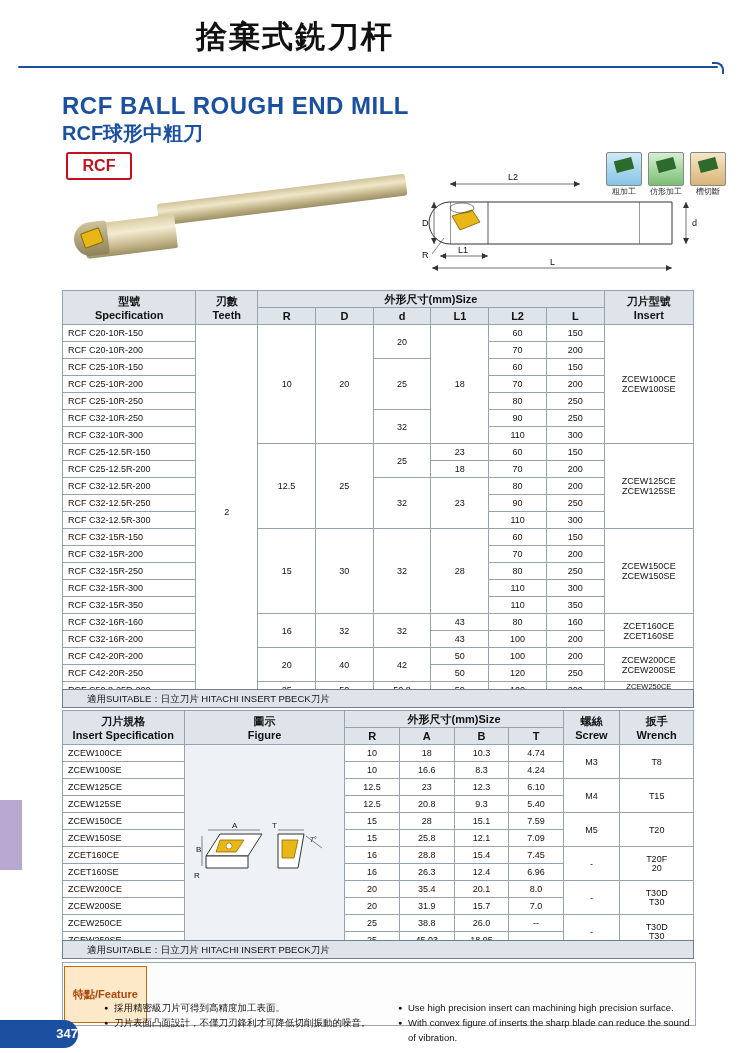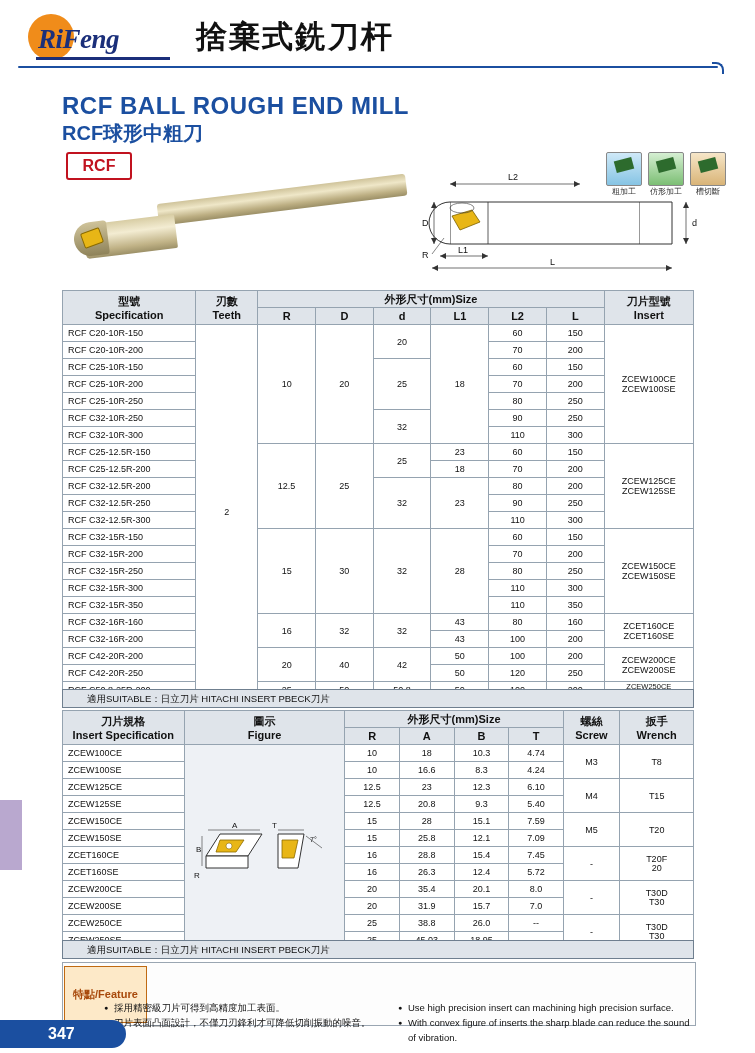--- a/index.html
+++ b/index.html
@@ -281,42 +281,36 @@
   #feat-left { left: 104px; top: 988px; width: 280px; }
   #feat-right { left: 398px; top: 988px; width: 296px; }
 
   .page-num {
     position: absolute;
     left: 0px; top: 1020px;
     width: 78px; height: 28px;
     background: #1b4fa0;
     border-radius: 0 14px 14px 0;
     color: #fff;
-    font-size: 16px;
+    font-size: 13px;
     font-weight: bold;
-    text-align: left;
+    text-align: right;
     line-height: 28px;
-    padding-left: 48px;
   }
   .side-tab {
     position: absolute;
     left: 0; top: 800px;
     width: 22px; height: 70px;
     background: #b9a8cf;
   }
 </style>
 </head>
 <body>
 
 <div class="header">
-  <div class="logo-wrap">
-    <div class="logo-dot"></div>
-    <div class="logo-text">RiFeng</div>
-    <div class="logo-underline"></div>
-  </div>
   <div class="header-title">捨棄式銑刀杆</div>
   <div class="header-rule"></div>
 </div>
 
 <div class="maintitle">RCF BALL ROUGH END MILL</div>
 <div class="subtitle">RCF球形中粗刀</div>
 <div class="badge">RCF</div>
 
 <div class="photo">
   <div class="shank"></div>
@@ -696,21 +690,21 @@
       <td>7.45</td>
       <td rowspan="2">-</td>
       <td rowspan="2" style="white-space:pre-line;line-height:9px">T20F
 20</td>
     </tr>
     <tr>
       <td class="model">ZCET160SE</td>
       <td>16</td>
       <td>26.3</td>
       <td>12.4</td>
-      <td>5.72</td>
+      <td>6.96</td>
     </tr>
     <tr>
       <td class="model">ZCEW200CE</td>
       <td>20</td>
       <td>35.4</td>
       <td>20.1</td>
       <td>8.0</td>
       <td rowspan="2">-</td>
       <td rowspan="2" style="white-space:pre-line;line-height:9px">T30D
 T30</td>

